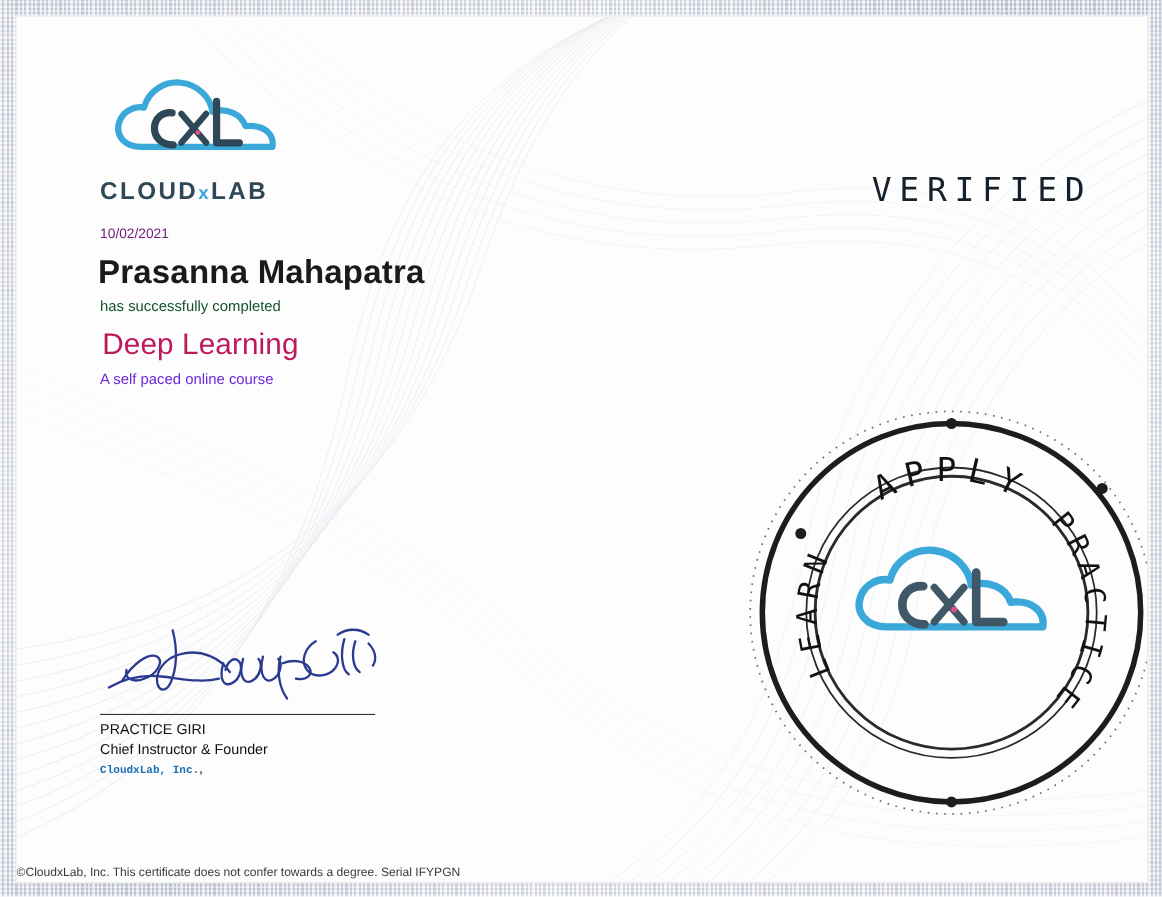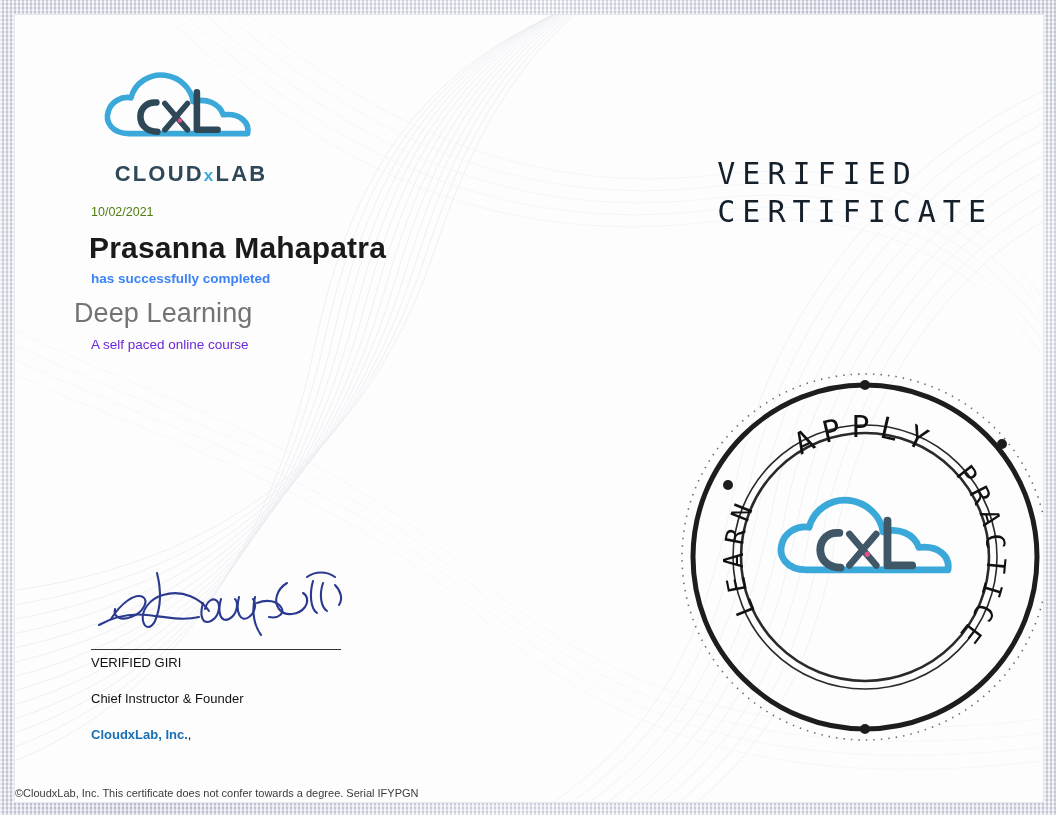--- a/index.html
+++ b/index.html
@@ -55,78 +55,77 @@
     position: absolute;
     left: 0; top: 0; right: 0; bottom: 0;
   }
 
   
   .logo-block {
     position: absolute;
     left: 76px;
     top: 48px;
     width: 200px;
-    text-align: center;
   }
   .logo-mark { width: 160px; height: 96px; display: block; margin-left: 8px; }
   .logo-word {
     margin-top: 2px;
     font-size: 22px;
     font-weight: bold;
     letter-spacing: 2.2px;
     color: #2f4858;
     white-space: nowrap;
   }
   .logo-word .x { color: #3aa8d8; font-size: 17px; }
 
   .issue-date {
     position: absolute;
     left: 76px;
     top: 190px;
     font-size: 12.5px;
-    color: #4d7c0f;
+    color: #701a75;
   }
   .recipient-name {
     position: absolute;
     left: 74px;
     top: 216px;
     font-size: 30px;
     color: #1a1a1a;
     font-weight: bold;
     letter-spacing: 0.2px;
   }
   .completed-label {
     position: absolute;
     left: 76px;
     top: 256px;
     font-size: 13.5px;
-    color: #3b82f6;
-    font-weight: bold;
+    color: #14532d;
   }
   .course-title {
     position: absolute;
-    left: 59px;
+    left: 78px;
     top: 283px;
     font-size: 27px;
-    color: #737373;
+    color: #be185d;
     letter-spacing: 0.1px;
   }
   .course-sub {
     position: absolute;
     left: 76px;
     top: 322px;
     font-size: 13.5px;
     color: #6d28d9;
   }
 
   
   .verified {
     position: absolute;
     right: 50px;
     top: 140px;
+    text-align: center;
     color: #15202b;
     font-family: "DejaVu Sans Mono", monospace;
     line-height: 1.28;
   }
   .verified .l1 { font-size: 30px; letter-spacing: 7px; }
   .verified .l2 { font-size: 30px; letter-spacing: 7px; }
 
   
   .signature-wrap {
     position: absolute;
@@ -140,30 +139,31 @@
     height: 0;
     border-top: 1px solid #333;
     margin-top: 2px;
   }
   .sig-name {
     margin-top: 5px;
     font-size: 13px;
     color: #111;
   }
   .sig-role {
-    margin-top: 21px;
+    margin-top: 3px;
     font-size: 13px;
     color: #111;
   }
   .sig-org {
     margin-top: 3px;
-    font-size: 13px;
+    font-size: 10px;
     color: #1a6fb5;
     font-weight: bold;
     text-decoration: none;
+    font-family: Liberation Mono, monospace;
   }
   .sig-org-comma { color: #111; font-weight: normal; }
 
   
   .seal {
     position: absolute;
     left: 660px;
     top: 352px;
     width: 380px;
     height: 380px;
@@ -250,21 +250,20 @@
       </div>
 
       <div class="issue-date">10/02/2021</div>
       <div class="recipient-name">Prasanna Mahapatra</div>
       <div class="completed-label">has successfully completed</div>
       <div class="course-title">Deep Learning</div>
       <div class="course-sub">A self paced online course</div>
 
       <div class="verified">
         <div class="l1">VERIFIED</div>
-        <div class="l2">CERTIFICATE</div>
       </div>
 
       <div class="signature-wrap">
         <svg class="signature-svg" viewBox="0 0 260 92">
           <g fill="none" stroke="#2b3a8f" stroke-width="2.1" stroke-linecap="round">
             <path d="M66,18 C70,34 70,52 64,66 C60,74 54,74 52,66 C50,56 58,44 72,40 C92,34 110,44 118,56"></path>
             <path d="M20,64 C30,48 44,38 52,42 C58,46 52,58 40,62 C30,66 22,62 24,54"></path>
             <path d="M8,70 C22,62 38,58 56,60 C74,62 92,66 108,62"></path>
             <path d="M112,48 C108,62 112,70 120,66 C128,62 130,50 126,46 C122,42 116,46 114,54"></path>
             <path d="M130,44 C126,58 130,68 138,64 C146,60 148,48 144,44"></path>
@@ -272,21 +271,21 @@
             <path d="M164,42 C160,58 164,72 170,80"></path>
             <path d="M166,48 C176,44 186,46 190,52 C194,58 188,64 178,62"></path>
             <path d="M196,28 C186,34 182,46 188,54 C194,62 208,60 214,52 C218,46 216,40 212,38"></path>
             <path d="M222,26 C218,40 220,54 226,58"></path>
             <path d="M232,28 C228,40 230,52 236,56"></path>
             <path d="M216,22 C224,16 236,16 244,22"></path>
             <path d="M244,30 C250,36 252,44 248,50"></path>
           </g>
         </svg>
         <div class="sig-line"></div>
-        <div class="sig-name">VERIFIED GIRI</div>
+        <div class="sig-name">PRACTICE GIRI</div>
         <div class="sig-role">Chief Instructor &amp; Founder</div>
         <div class="sig-role"><a class="sig-org" href="#">CloudxLab, Inc.</a><span class="sig-org-comma">,</span></div>
       </div>
 
       <svg class="seal" viewBox="0 0 380 380">
         <defs>
           <path id="arcTop" d="M 70,190 A 120,120 0 0 1 310,190"></path>
           <path id="arcRight" d="M 252,86 A 120,120 0 0 1 252,294"></path>
           <path id="arcLeft" d="M 128,294 A 120,120 0 0 1 128,86"></path>
         </defs>

